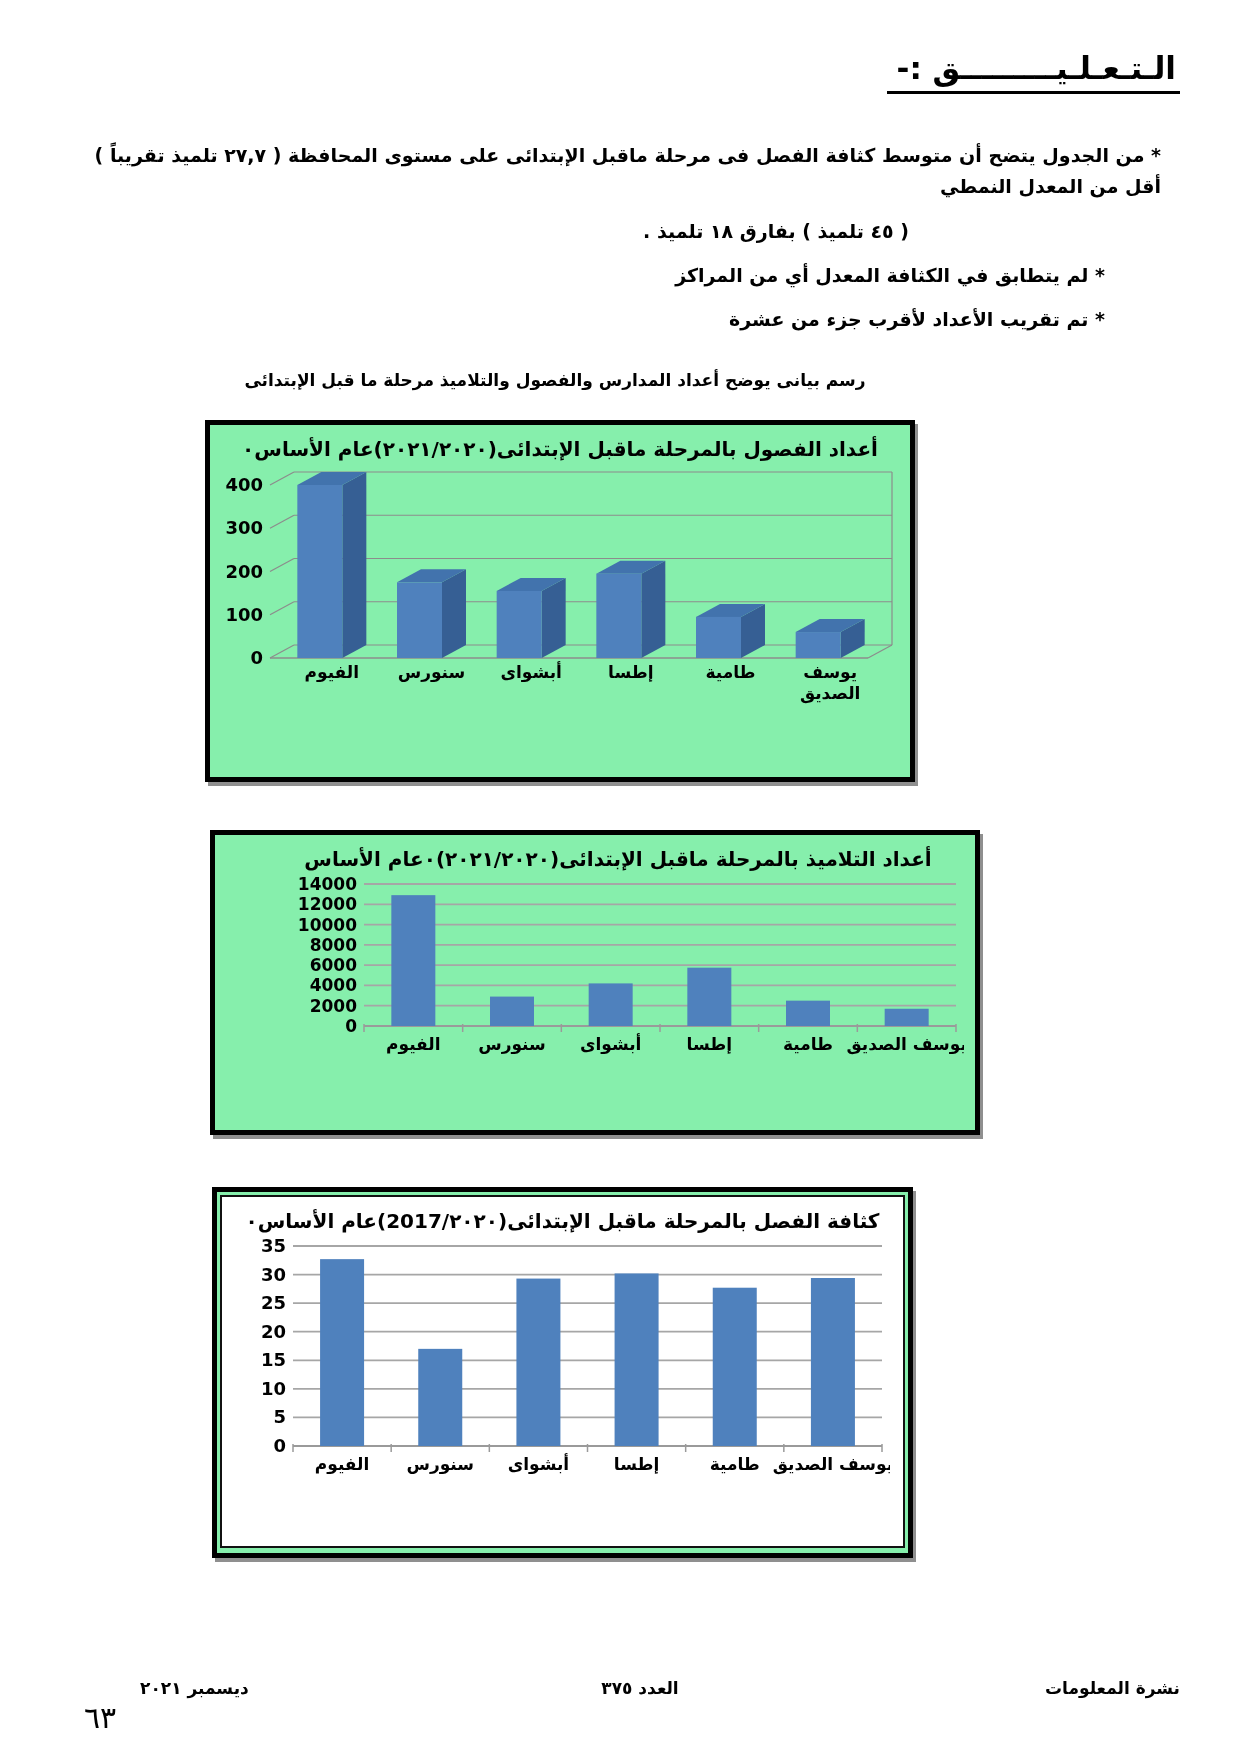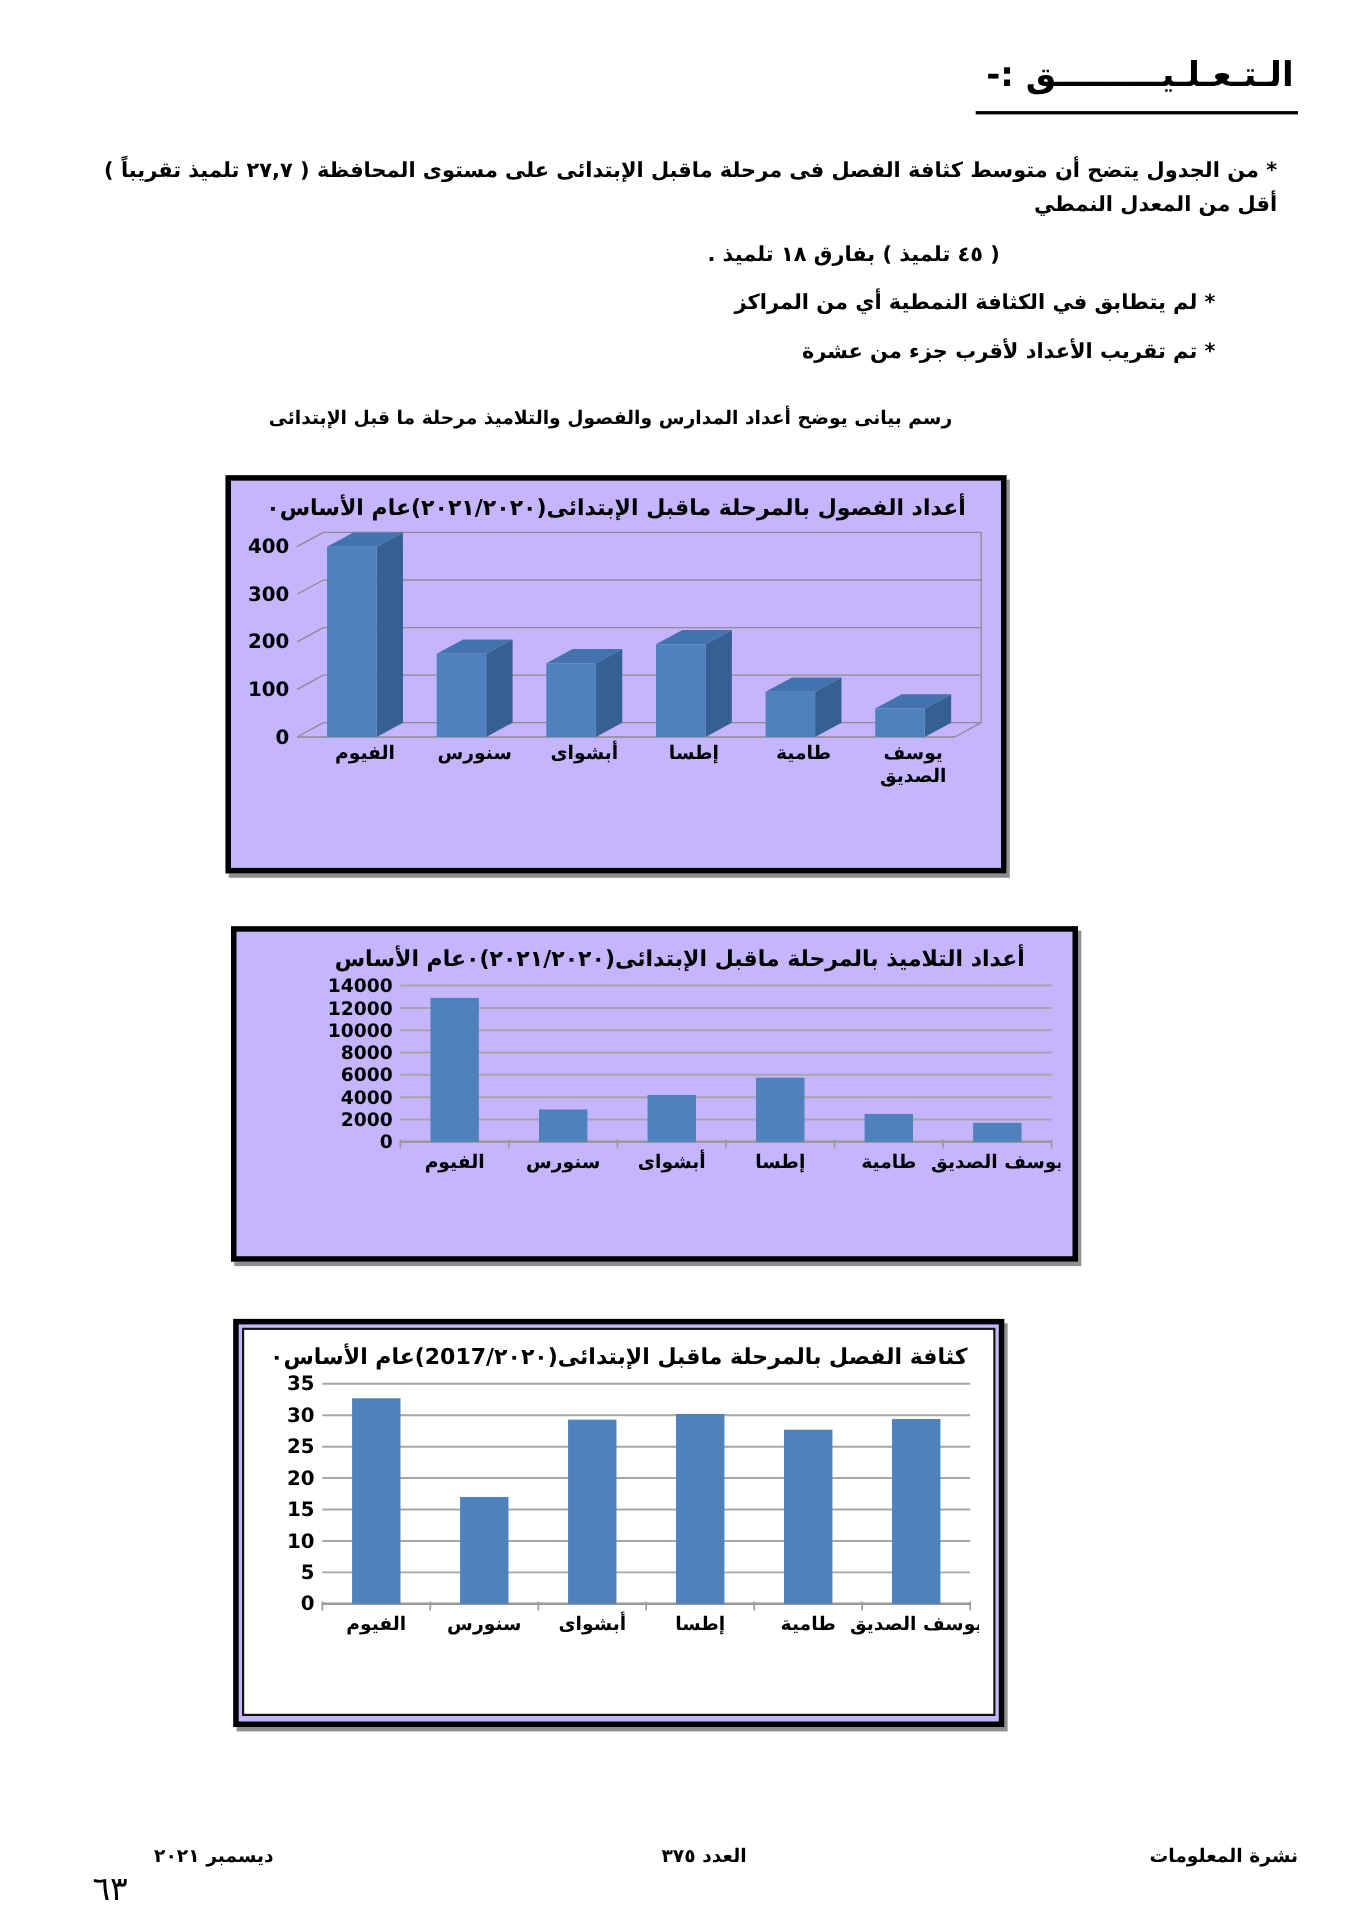--- a/index.html
+++ b/index.html
@@ -1,40 +1,40 @@
 <!DOCTYPE html>
 <html><head>
 <meta charset="utf-8">
 <style>
   html,body{margin:0;padding:0;background:#fff;}
   .page{position:relative;width:1241px;height:1755px;background:#fff;overflow:hidden;
         font-family:"DejaVu Sans",sans-serif;color:#000;}
   .abs{position:absolute;}
   .rtl{direction:rtl;unicode-bidi:embed;}
-  .heading{font-weight:bold;font-size:31px;border-bottom:3px solid #000;padding:0 4px 15px 10px;}
+  .heading{font-weight:bold;font-size:31px;border-bottom:3px solid #000;padding:0 4px 5px 10px;}
   .bullet{font-weight:bold;font-size:19px;line-height:1.62;text-align:right;}
   .section-title{font-weight:bold;font-size:17px;text-align:center;}
-  .chart-box{position:absolute;border:5px solid #000;background:#c4b5fd;box-shadow:3px 4px 0 #8f8f8f;margin-top:12px;}
+  .chart-box{position:absolute;border:5px solid #000;background:#86efac;box-shadow:3px 4px 0 #8f8f8f;}
   .box3-inner{border:2px solid #111;margin:3px;height:calc(100% - 12px);background:#fff;}
   .chart-title{font-weight:bold;font-size:20px;text-align:center;line-height:1.5;margin:9px auto 0;max-width:640px;}
   .chart-host{display:block;margin:2px auto 0;position:relative;}
   .footer-text{font-weight:bold;font-size:17px;}
   .page-num{font-size:30px;margin-left:16px;}
   svg text{font-family:"DejaVu Sans",sans-serif;}
 </style>
 </head>
 <body>
 
 <div class="page">
 
   <div class="abs rtl heading" style="top:50px;right:61px;">الـتـعـلـيـــــــــق :-</div>
 
   <div class="abs rtl bullet" style="top:140px;right:80px;left:86px;">* من الجدول يتضح أن متوسط كثافة الفصل فى مرحلة ماقبل الإبتدائى على مستوى المحافظة ( ٢٧,٧ تلميذ تقريباً ) أقل من المعدل النمطي</div>
   <div class="abs rtl bullet" style="top:216px;right:332px;">( ٤٥ تلميذ ) بفارق ١٨ تلميذ .</div>
-  <div class="abs rtl bullet" style="top:260px;right:136px;">* لم يتطابق في الكثافة النمطية أي من المراكز</div>
+  <div class="abs rtl bullet" style="top:260px;right:136px;">* لم يتطابق في الكثافة المعدل أي من المراكز</div>
   <div class="abs rtl bullet" style="top:304px;right:136px;">* تم تقريب الأعداد لأقرب جزء من عشرة</div>
 
   <div class="abs rtl section-title" style="top:370px;left:205px;width:700px;">رسم بيانى يوضح  أعداد المدارس والفصول والتلاميذ مرحلة ما قبل الإبتدائى</div>
 
   <div class="chart-box" style="top:420px;left:205px;width:700px;height:352px;">
     <div class="rtl chart-title">أعداد الفصول بالمرحلة ماقبل الإبتدائى(٢٠٢١/٢٠٢٠)عام الأساس٠</div>
     <div class="chart-host" style="width:684px;height:250px;"><svg width="684" height="250" viewBox="0 0 684 250">
           <line x1="52" y1="192" x2="76" y2="179" stroke="#8c8c8c" stroke-width="1.2"></line>
           <line x1="76" y1="179" x2="674" y2="179" stroke="#8c8c8c" stroke-width="1.2"></line>
           <text x="45" y="198" text-anchor="end" font-size="18" font-weight="bold" fill="#000">0</text>

